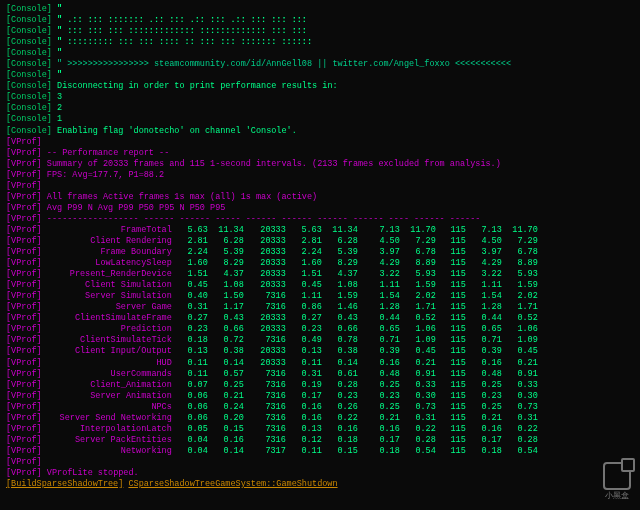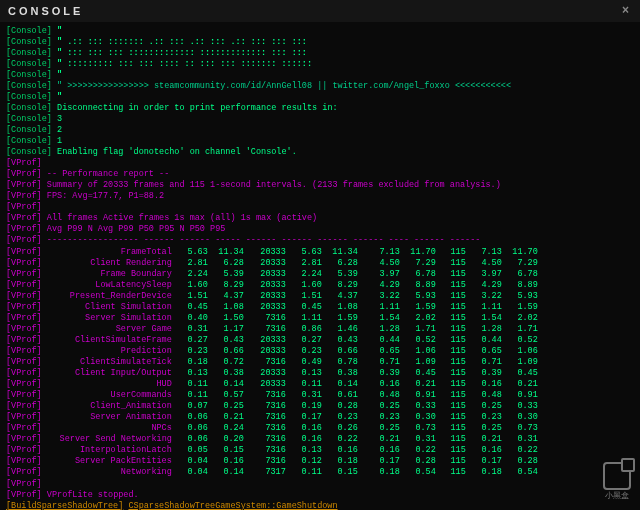--- a/index.html
+++ b/index.html
@@ -63,22 +63,18 @@
     content: ""; position: absolute; width: 10px; height: 10px;
     border: 2px solid #ccc; border-radius: 2px; top: -6px; right: -6px;
     background: #0a0a0a;
   }
   .wm-text { color: #ccc; font-size: 8px; text-align: center; font-family: sans-serif; margin-top: 1px;}
 </style>
 </head>
 <body>
 
 <div class="window">
-  <div class="titlebar">
-    <span>CONSOLE</span>
-    <span class="close-x">×</span>
-  </div>
   <div class="console-body" id="body"><div class="line"><span class="tag-console">[Console]</span> <span class="ascii">"</span></div><div class="line"><span class="tag-console">[Console]</span> <span class="ascii">"                                          .::  :::    ::::::: .::  :::  .::  :::  .::  :::  :::         :::</span></div><div class="line"><span class="tag-console">[Console]</span> <span class="ascii">"                                          :::  :::      :::   :::::::::::::  :::::::::::::  :::         :::</span></div><div class="line"><span class="tag-console">[Console]</span> <span class="ascii">"                                          :::::::::     :::   :::  ::::  ::  :::       :::  ::::::: ::::::</span></div><div class="line"><span class="tag-console">[Console]</span> <span class="ascii">"</span></div><div class="line"><span class="tag-console">[Console]</span> <span class="links">"       &gt;&gt;&gt;&gt;&gt;&gt;&gt;&gt;&gt;&gt;&gt;&gt;&gt;&gt;&gt;&gt;      steamcommunity.com/id/AnnGell08 || twitter.com/Angel_foxxo      &lt;&lt;&lt;&lt;&lt;&lt;&lt;&lt;&lt;&lt;&lt;</span></div><div class="line"><span class="tag-console">[Console]</span> <span class="ascii">"</span></div><div class="line"><span class="tag-console">[Console]</span> <span class="">Disconnecting in order to print performance results in:</span></div><div class="line"><span class="tag-console">[Console]</span> <span class="">3</span></div><div class="line"><span class="tag-console">[Console]</span> <span class="">2</span></div><div class="line"><span class="tag-console">[Console]</span> <span class="">1</span></div><div class="line"><span class="tag-console">[Console]</span> <span class="">Enabling flag 'donotecho' on channel 'Console'.</span></div><div class="line"><span class="tag-vprof">[VProf]</span> <span class="header-row"></span></div><div class="line"><span class="tag-vprof">[VProf]</span> <span class="header-row">-- Performance report --</span></div><div class="line"><span class="tag-vprof">[VProf]</span> <span class="header-row">Summary of 20333 frames and 115 1-second intervals.  (2133 frames excluded from analysis.)</span></div><div class="line"><span class="tag-vprof">[VProf]</span> <span class="header-row">FPS: Avg=177.7, P1=88.2</span></div><div class="line"><span class="tag-vprof">[VProf]</span> <span class="header-row"></span></div><div class="line"><span class="tag-vprof">[VProf]</span> <span class="header-row">                      All frames        Active frames       1s max (all)    1s max (active)</span></div><div class="line"><span class="tag-vprof">[VProf]</span> <span class="header-row">                        Avg   P99       N   Avg   P99      P50   P95     N   P50   P95</span></div><div class="line"><span class="tag-vprof">[VProf]</span> <span class="sep">   ------------------ ------ ------   ----- ------ ------   ------ ------  ---- ------ ------</span></div><div class="line"><span class="tag-vprof">[VProf]</span> <span class="rowname">FrameTotal</span><span class="num" style="width:36px">5.63</span><span class="num" style="width:36px">11.34</span><span class="num" style="width:42px">20333</span><span class="num" style="width:36px">5.63</span><span class="num" style="width:36px">11.34</span><span class="num" style="width:42px">7.13</span><span class="num" style="width:36px">11.70</span><span class="num" style="width:30px">115</span><span class="num" style="width:36px">7.13</span><span class="num" style="width:36px">11.70</span></div><div class="line"><span class="tag-vprof">[VProf]</span> <span class="rowname">Client Rendering</span><span class="num" style="width:36px">2.81</span><span class="num" style="width:36px">6.28</span><span class="num" style="width:42px">20333</span><span class="num" style="width:36px">2.81</span><span class="num" style="width:36px">6.28</span><span class="num" style="width:42px">4.50</span><span class="num" style="width:36px">7.29</span><span class="num" style="width:30px">115</span><span class="num" style="width:36px">4.50</span><span class="num" style="width:36px">7.29</span></div><div class="line"><span class="tag-vprof">[VProf]</span> <span class="rowname">Frame Boundary</span><span class="num" style="width:36px">2.24</span><span class="num" style="width:36px">5.39</span><span class="num" style="width:42px">20333</span><span class="num" style="width:36px">2.24</span><span class="num" style="width:36px">5.39</span><span class="num" style="width:42px">3.97</span><span class="num" style="width:36px">6.78</span><span class="num" style="width:30px">115</span><span class="num" style="width:36px">3.97</span><span class="num" style="width:36px">6.78</span></div><div class="line"><span class="tag-vprof">[VProf]</span> <span class="rowname">LowLatencySleep</span><span class="num" style="width:36px">1.60</span><span class="num" style="width:36px">8.29</span><span class="num" style="width:42px">20333</span><span class="num" style="width:36px">1.60</span><span class="num" style="width:36px">8.29</span><span class="num" style="width:42px">4.29</span><span class="num" style="width:36px">8.89</span><span class="num" style="width:30px">115</span><span class="num" style="width:36px">4.29</span><span class="num" style="width:36px">8.89</span></div><div class="line"><span class="tag-vprof">[VProf]</span> <span class="rowname">Present_RenderDevice</span><span class="num" style="width:36px">1.51</span><span class="num" style="width:36px">4.37</span><span class="num" style="width:42px">20333</span><span class="num" style="width:36px">1.51</span><span class="num" style="width:36px">4.37</span><span class="num" style="width:42px">3.22</span><span class="num" style="width:36px">5.93</span><span class="num" style="width:30px">115</span><span class="num" style="width:36px">3.22</span><span class="num" style="width:36px">5.93</span></div><div class="line"><span class="tag-vprof">[VProf]</span> <span class="rowname">Client Simulation</span><span class="num" style="width:36px">0.45</span><span class="num" style="width:36px">1.08</span><span class="num" style="width:42px">20333</span><span class="num" style="width:36px">0.45</span><span class="num" style="width:36px">1.08</span><span class="num" style="width:42px">1.11</span><span class="num" style="width:36px">1.59</span><span class="num" style="width:30px">115</span><span class="num" style="width:36px">1.11</span><span class="num" style="width:36px">1.59</span></div><div class="line"><span class="tag-vprof">[VProf]</span> <span class="rowname">Server Simulation</span><span class="num" style="width:36px">0.40</span><span class="num" style="width:36px">1.50</span><span class="num" style="width:42px">7316</span><span class="num" style="width:36px">1.11</span><span class="num" style="width:36px">1.59</span><span class="num" style="width:42px">1.54</span><span class="num" style="width:36px">2.02</span><span class="num" style="width:30px">115</span><span class="num" style="width:36px">1.54</span><span class="num" style="width:36px">2.02</span></div><div class="line"><span class="tag-vprof">[VProf]</span> <span class="rowname">Server Game</span><span class="num" style="width:36px">0.31</span><span class="num" style="width:36px">1.17</span><span class="num" style="width:42px">7316</span><span class="num" style="width:36px">0.86</span><span class="num" style="width:36px">1.46</span><span class="num" style="width:42px">1.28</span><span class="num" style="width:36px">1.71</span><span class="num" style="width:30px">115</span><span class="num" style="width:36px">1.28</span><span class="num" style="width:36px">1.71</span></div><div class="line"><span class="tag-vprof">[VProf]</span> <span class="rowname">ClientSimulateFrame</span><span class="num" style="width:36px">0.27</span><span class="num" style="width:36px">0.43</span><span class="num" style="width:42px">20333</span><span class="num" style="width:36px">0.27</span><span class="num" style="width:36px">0.43</span><span class="num" style="width:42px">0.44</span><span class="num" style="width:36px">0.52</span><span class="num" style="width:30px">115</span><span class="num" style="width:36px">0.44</span><span class="num" style="width:36px">0.52</span></div><div class="line"><span class="tag-vprof">[VProf]</span> <span class="rowname">Prediction</span><span class="num" style="width:36px">0.23</span><span class="num" style="width:36px">0.66</span><span class="num" style="width:42px">20333</span><span class="num" style="width:36px">0.23</span><span class="num" style="width:36px">0.66</span><span class="num" style="width:42px">0.65</span><span class="num" style="width:36px">1.06</span><span class="num" style="width:30px">115</span><span class="num" style="width:36px">0.65</span><span class="num" style="width:36px">1.06</span></div><div class="line"><span class="tag-vprof">[VProf]</span> <span class="rowname">ClientSimulateTick</span><span class="num" style="width:36px">0.18</span><span class="num" style="width:36px">0.72</span><span class="num" style="width:42px">7316</span><span class="num" style="width:36px">0.49</span><span class="num" style="width:36px">0.78</span><span class="num" style="width:42px">0.71</span><span class="num" style="width:36px">1.09</span><span class="num" style="width:30px">115</span><span class="num" style="width:36px">0.71</span><span class="num" style="width:36px">1.09</span></div><div class="line"><span class="tag-vprof">[VProf]</span> <span class="rowname">Client Input/Output</span><span class="num" style="width:36px">0.13</span><span class="num" style="width:36px">0.38</span><span class="num" style="width:42px">20333</span><span class="num" style="width:36px">0.13</span><span class="num" style="width:36px">0.38</span><span class="num" style="width:42px">0.39</span><span class="num" style="width:36px">0.45</span><span class="num" style="width:30px">115</span><span class="num" style="width:36px">0.39</span><span class="num" style="width:36px">0.45</span></div><div class="line"><span class="tag-vprof">[VProf]</span> <span class="rowname">HUD</span><span class="num" style="width:36px">0.11</span><span class="num" style="width:36px">0.14</span><span class="num" style="width:42px">20333</span><span class="num" style="width:36px">0.11</span><span class="num" style="width:36px">0.14</span><span class="num" style="width:42px">0.16</span><span class="num" style="width:36px">0.21</span><span class="num" style="width:30px">115</span><span class="num" style="width:36px">0.16</span><span class="num" style="width:36px">0.21</span></div><div class="line"><span class="tag-vprof">[VProf]</span> <span class="rowname">UserCommands</span><span class="num" style="width:36px">0.11</span><span class="num" style="width:36px">0.57</span><span class="num" style="width:42px">7316</span><span class="num" style="width:36px">0.31</span><span class="num" style="width:36px">0.61</span><span class="num" style="width:42px">0.48</span><span class="num" style="width:36px">0.91</span><span class="num" style="width:30px">115</span><span class="num" style="width:36px">0.48</span><span class="num" style="width:36px">0.91</span></div><div class="line"><span class="tag-vprof">[VProf]</span> <span class="rowname">Client_Animation</span><span class="num" style="width:36px">0.07</span><span class="num" style="width:36px">0.25</span><span class="num" style="width:42px">7316</span><span class="num" style="width:36px">0.19</span><span class="num" style="width:36px">0.28</span><span class="num" style="width:42px">0.25</span><span class="num" style="width:36px">0.33</span><span class="num" style="width:30px">115</span><span class="num" style="width:36px">0.25</span><span class="num" style="width:36px">0.33</span></div><div class="line"><span class="tag-vprof">[VProf]</span> <span class="rowname">Server Animation</span><span class="num" style="width:36px">0.06</span><span class="num" style="width:36px">0.21</span><span class="num" style="width:42px">7316</span><span class="num" style="width:36px">0.17</span><span class="num" style="width:36px">0.23</span><span class="num" style="width:42px">0.23</span><span class="num" style="width:36px">0.30</span><span class="num" style="width:30px">115</span><span class="num" style="width:36px">0.23</span><span class="num" style="width:36px">0.30</span></div><div class="line"><span class="tag-vprof">[VProf]</span> <span class="rowname">NPCs</span><span class="num" style="width:36px">0.06</span><span class="num" style="width:36px">0.24</span><span class="num" style="width:42px">7316</span><span class="num" style="width:36px">0.16</span><span class="num" style="width:36px">0.26</span><span class="num" style="width:42px">0.25</span><span class="num" style="width:36px">0.73</span><span class="num" style="width:30px">115</span><span class="num" style="width:36px">0.25</span><span class="num" style="width:36px">0.73</span></div><div class="line"><span class="tag-vprof">[VProf]</span> <span class="rowname">Server Send Networking</span><span class="num" style="width:36px">0.06</span><span class="num" style="width:36px">0.20</span><span class="num" style="width:42px">7316</span><span class="num" style="width:36px">0.16</span><span class="num" style="width:36px">0.22</span><span class="num" style="width:42px">0.21</span><span class="num" style="width:36px">0.31</span><span class="num" style="width:30px">115</span><span class="num" style="width:36px">0.21</span><span class="num" style="width:36px">0.31</span></div><div class="line"><span class="tag-vprof">[VProf]</span> <span class="rowname">InterpolationLatch</span><span class="num" style="width:36px">0.05</span><span class="num" style="width:36px">0.15</span><span class="num" style="width:42px">7316</span><span class="num" style="width:36px">0.13</span><span class="num" style="width:36px">0.16</span><span class="num" style="width:42px">0.16</span><span class="num" style="width:36px">0.22</span><span class="num" style="width:30px">115</span><span class="num" style="width:36px">0.16</span><span class="num" style="width:36px">0.22</span></div><div class="line"><span class="tag-vprof">[VProf]</span> <span class="rowname">Server PackEntities</span><span class="num" style="width:36px">0.04</span><span class="num" style="width:36px">0.16</span><span class="num" style="width:42px">7316</span><span class="num" style="width:36px">0.12</span><span class="num" style="width:36px">0.18</span><span class="num" style="width:42px">0.17</span><span class="num" style="width:36px">0.28</span><span class="num" style="width:30px">115</span><span class="num" style="width:36px">0.17</span><span class="num" style="width:36px">0.28</span></div><div class="line"><span class="tag-vprof">[VProf]</span> <span class="rowname">Networking</span><span class="num" style="width:36px">0.04</span><span class="num" style="width:36px">0.14</span><span class="num" style="width:42px">7317</span><span class="num" style="width:36px">0.11</span><span class="num" style="width:36px">0.15</span><span class="num" style="width:42px">0.18</span><span class="num" style="width:36px">0.54</span><span class="num" style="width:30px">115</span><span class="num" style="width:36px">0.18</span><span class="num" style="width:36px">0.54</span></div><div class="line"><span class="tag-vprof">[VProf]</span> <span class="tag-vprof"></span></div><div class="line"><span class="tag-vprof">[VProf]</span> <span class="tag-vprof">VProfLite stopped.</span></div><div class="line"><span class="tag-build">[BuildSparseShadowTree]</span> <span class="tag-build">CSparseShadowTreeGameSystem::GameShutdown</span></div></div>
   <div class="watermark">
     <div class="wm-box"></div>
     <div class="wm-text">小黑盒</div>
   </div>
 </div>
 
 </body></html>

